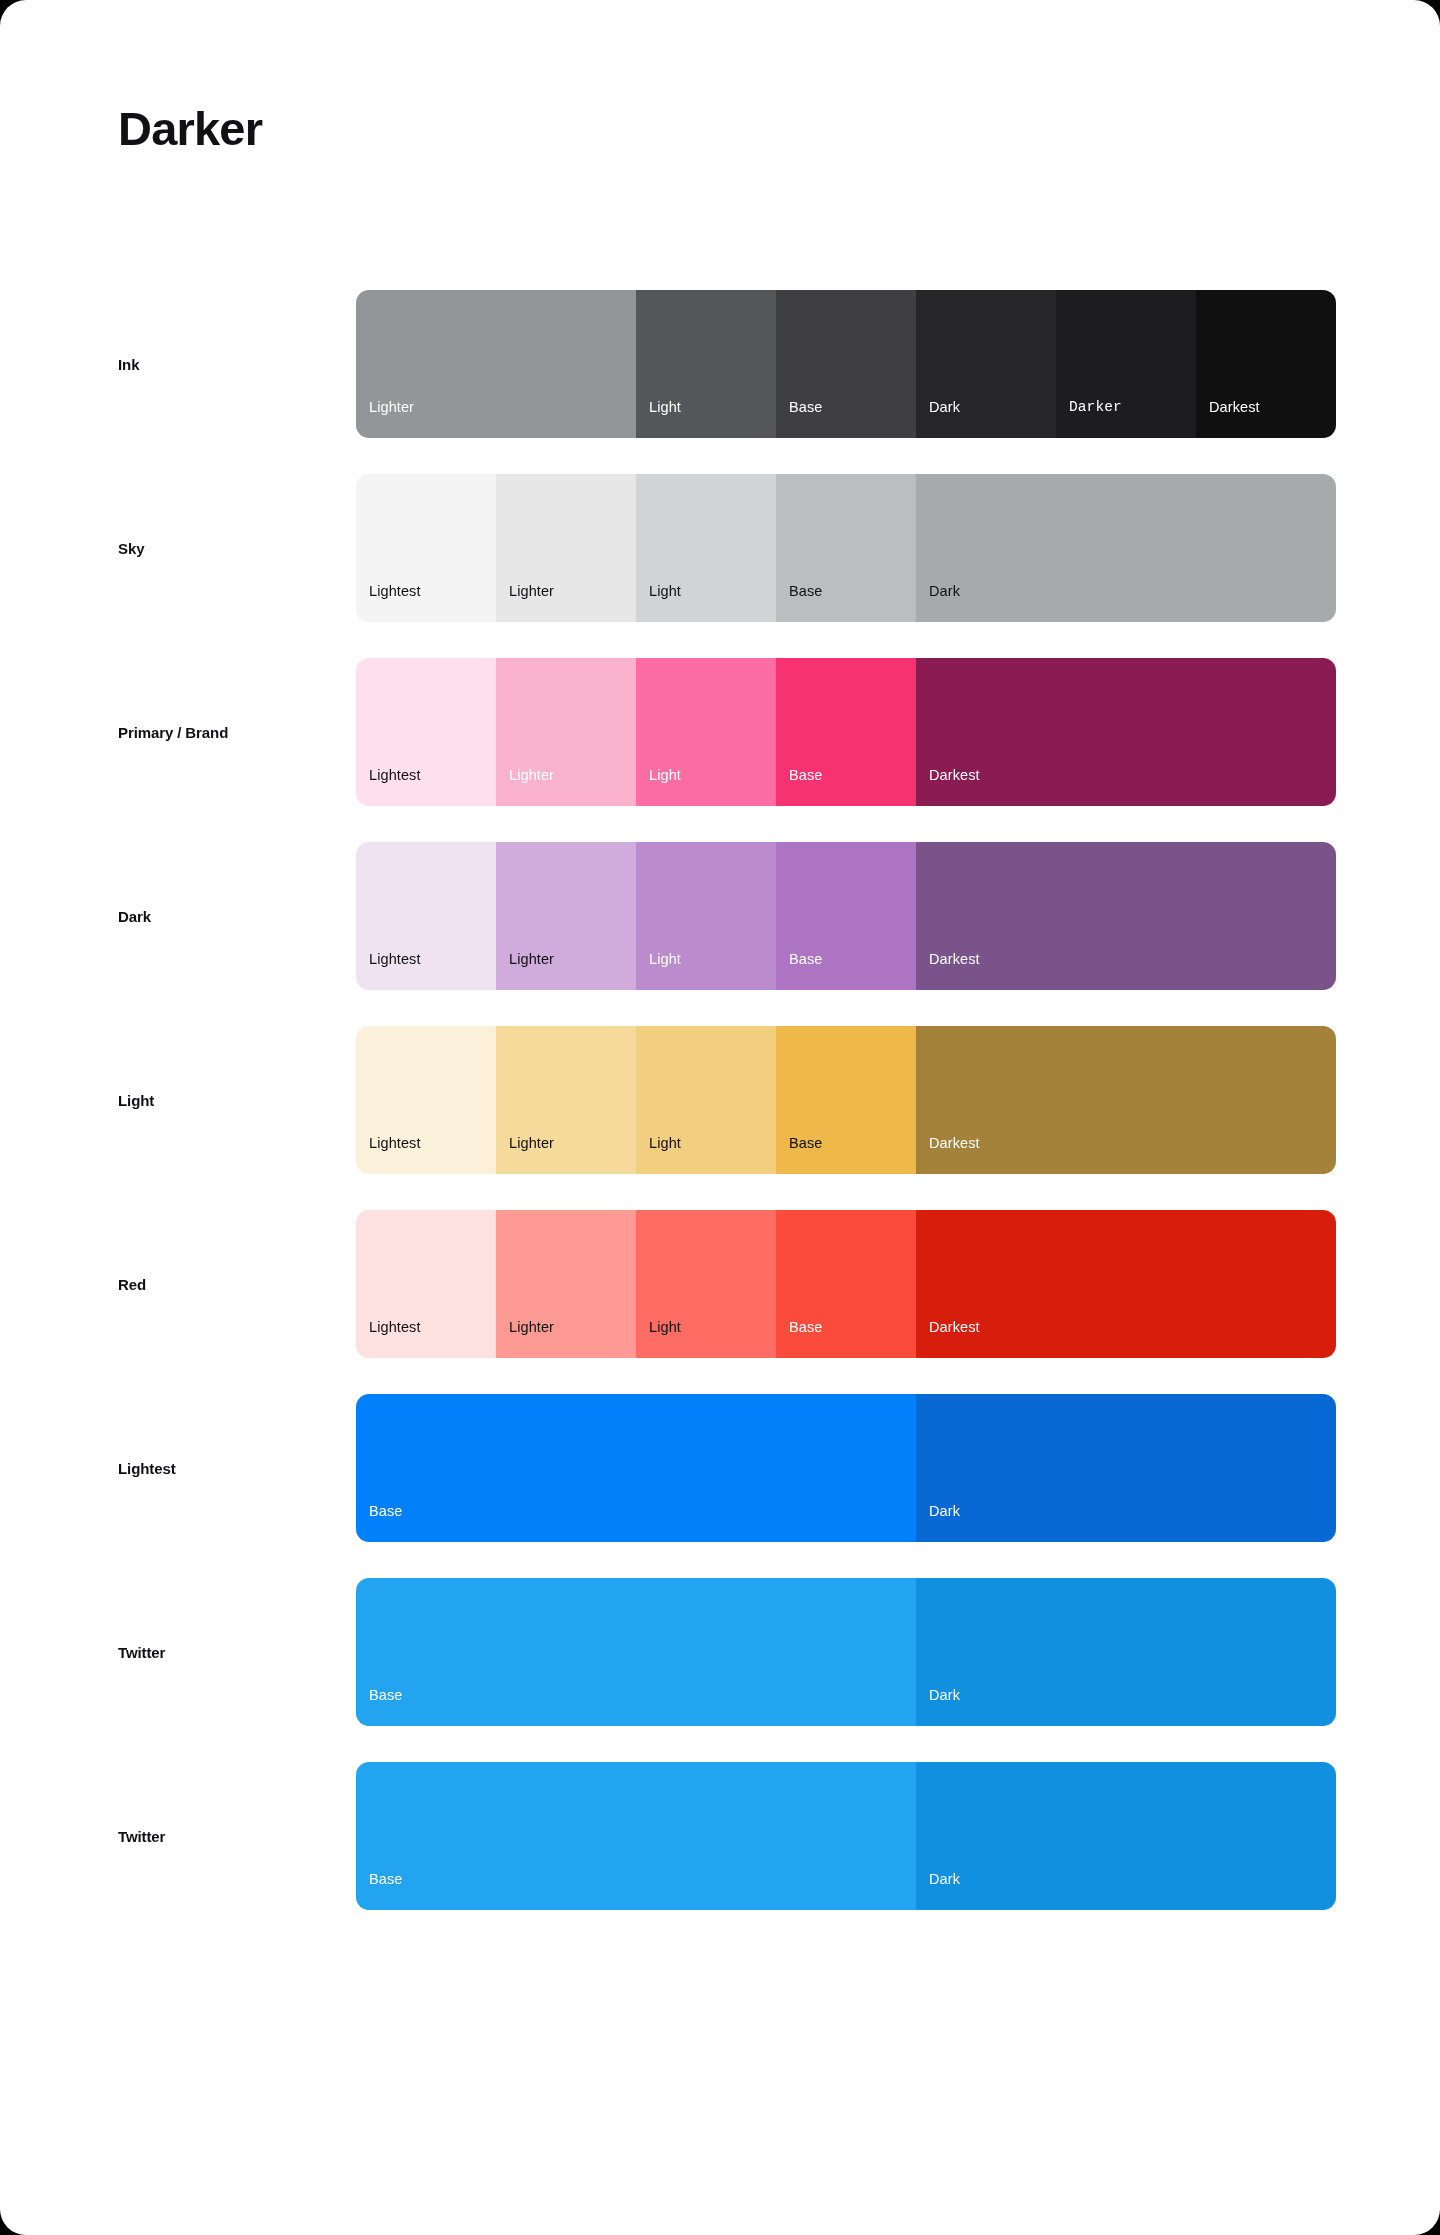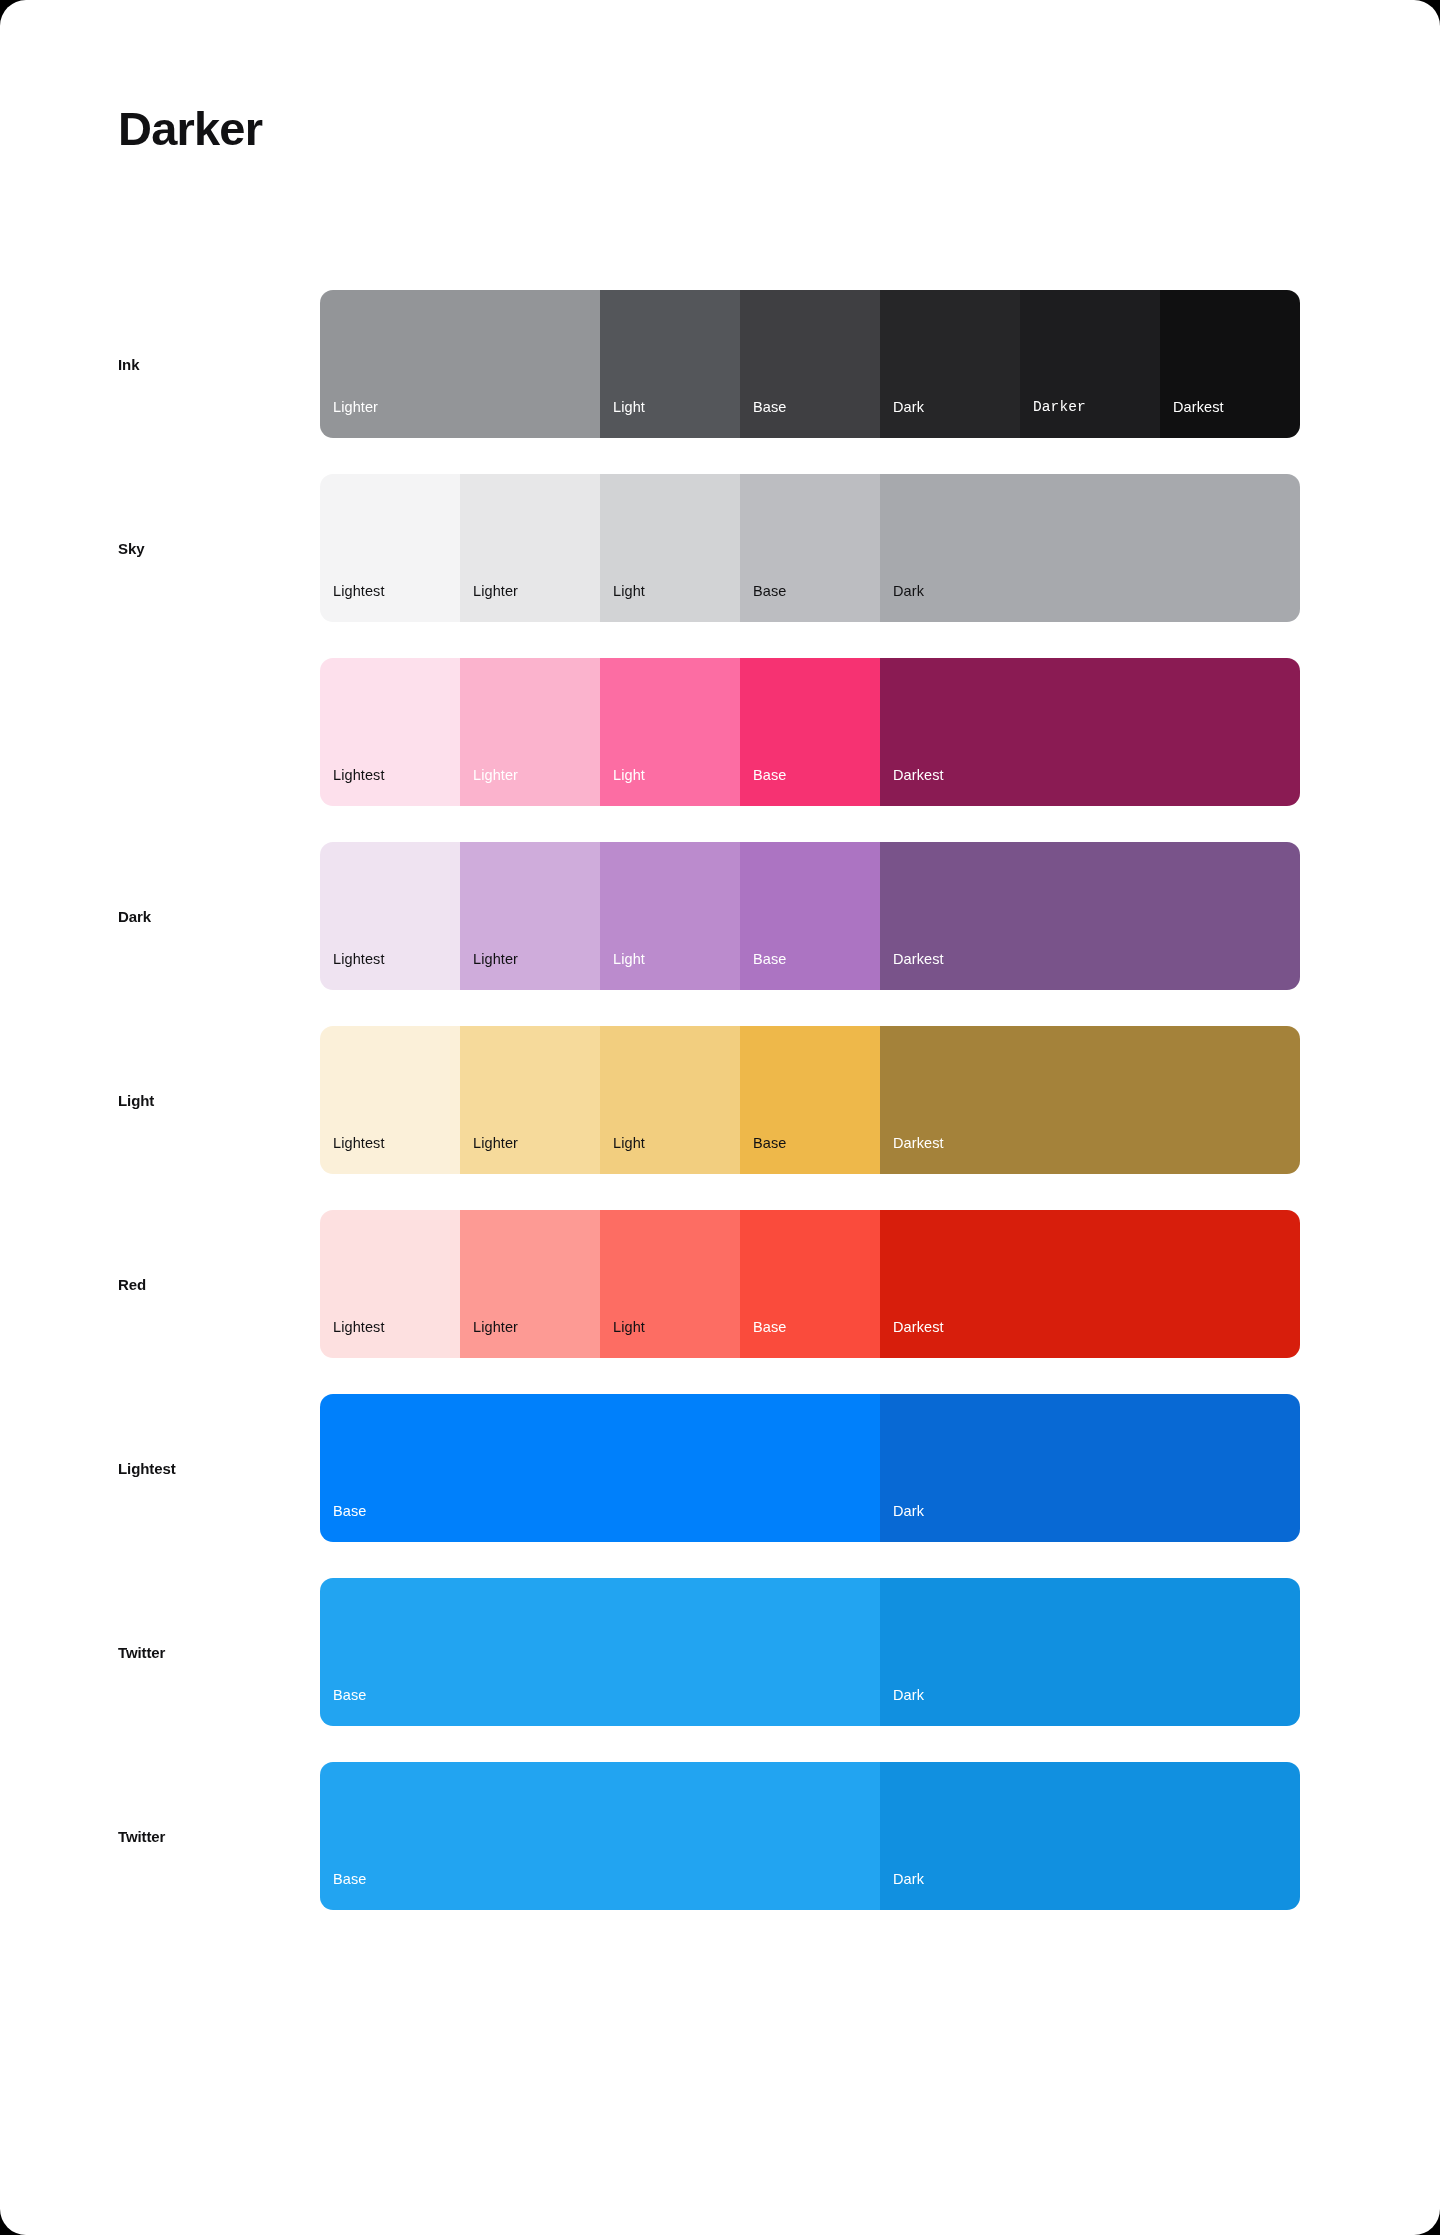--- a/index.html
+++ b/index.html
@@ -53,21 +53,21 @@
     align-items: center;
     font-size: 15px;
     font-weight: bold;
     color: #111113;
     letter-spacing: -0.1px;
     white-space: nowrap;
   }
 
   .swatch-bar {
     position: absolute;
-    left: 320px;
+    left: 356px;
     top: 18px;
     width: 980px;
     height: 148px;
     display: flex;
     border-radius: 13px;
     overflow: hidden;
   }
 
   .swatch {
     position: relative;
@@ -139,20 +139,21 @@
           </div>
           <div class="swatch" style="background: rgb(188, 189, 193); flex: 140 0 0px;">
             <span class="swatch-label" style="color: rgb(17, 17, 19);">Base</span>
           </div>
           <div class="swatch" style="background: rgb(167, 169, 173); flex: 420 0 0px;">
             <span class="swatch-label" style="color: rgb(17, 17, 19);">Dark</span>
           </div>
         </div>
       </div>
       <div class="palette-row">
+        <div class="row-label">Primary / Brand</div>
         <div class="swatch-bar">
           <div class="swatch" style="background: rgb(253, 224, 236); flex: 140 0 0px;">
             <span class="swatch-label" style="color: rgb(17, 17, 19);">Lightest</span>
           </div>
           <div class="swatch" style="background: rgb(251, 179, 205); flex: 140 0 0px;">
             <span class="swatch-label" style="color: rgb(255, 255, 255);">Lighter</span>
           </div>
           <div class="swatch" style="background: rgb(252, 109, 163); flex: 140 0 0px;">
             <span class="swatch-label" style="color: rgb(255, 255, 255);">Light</span>
           </div>

